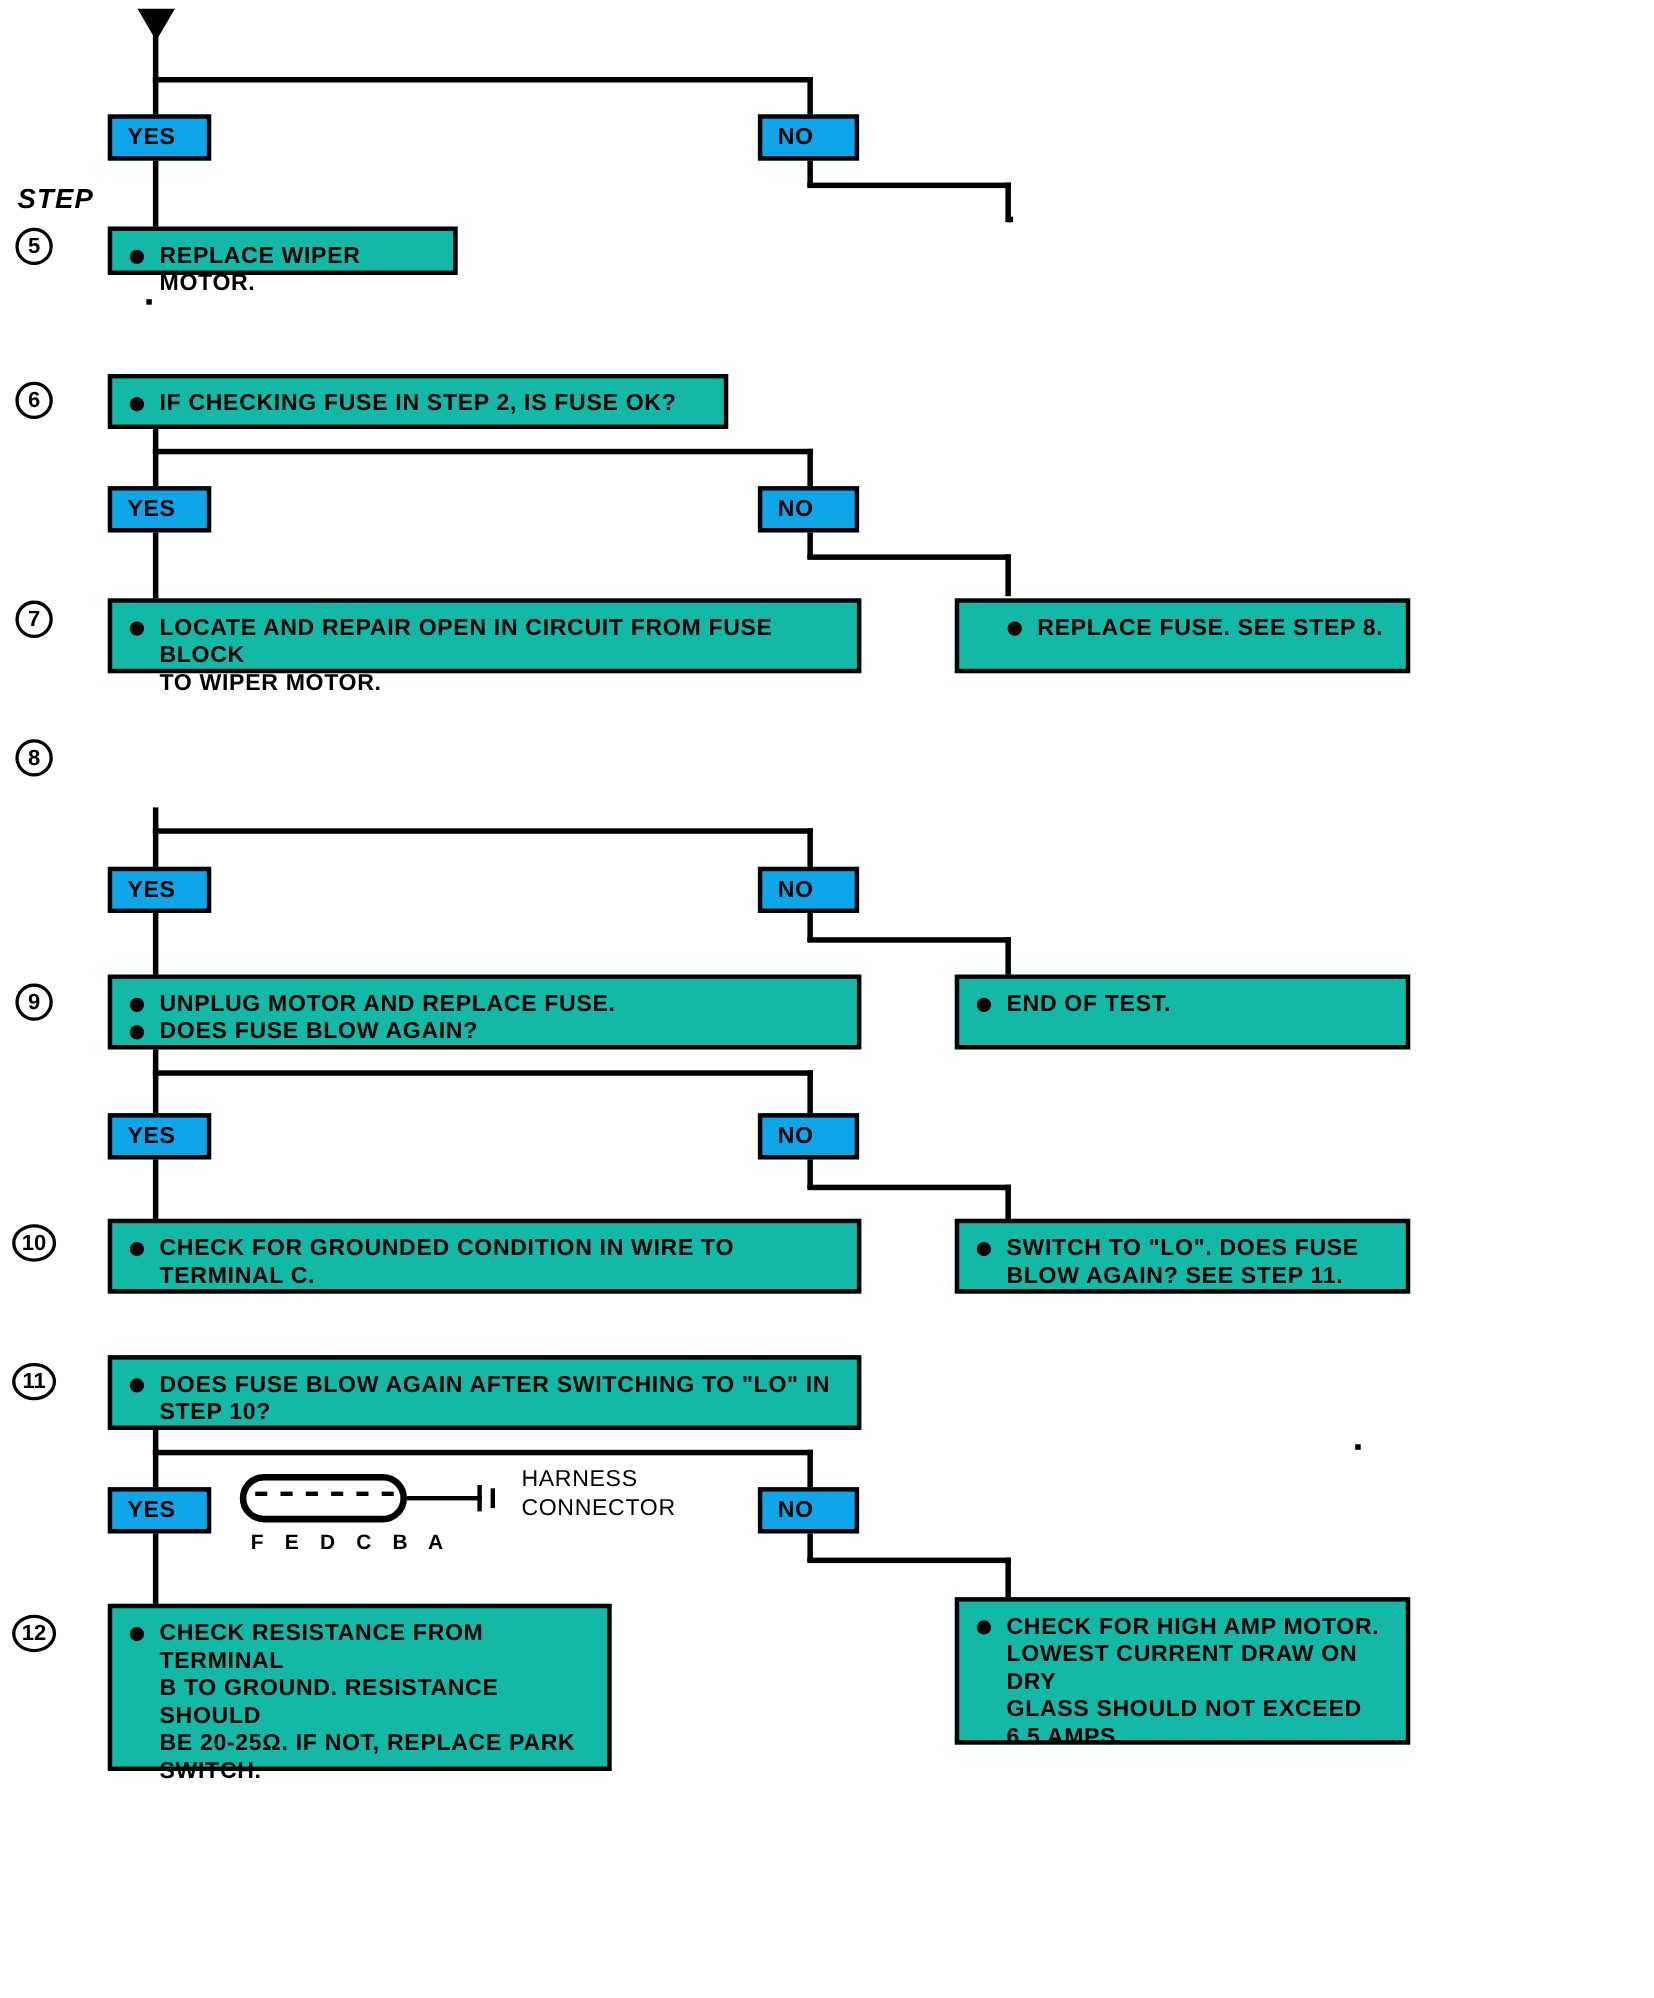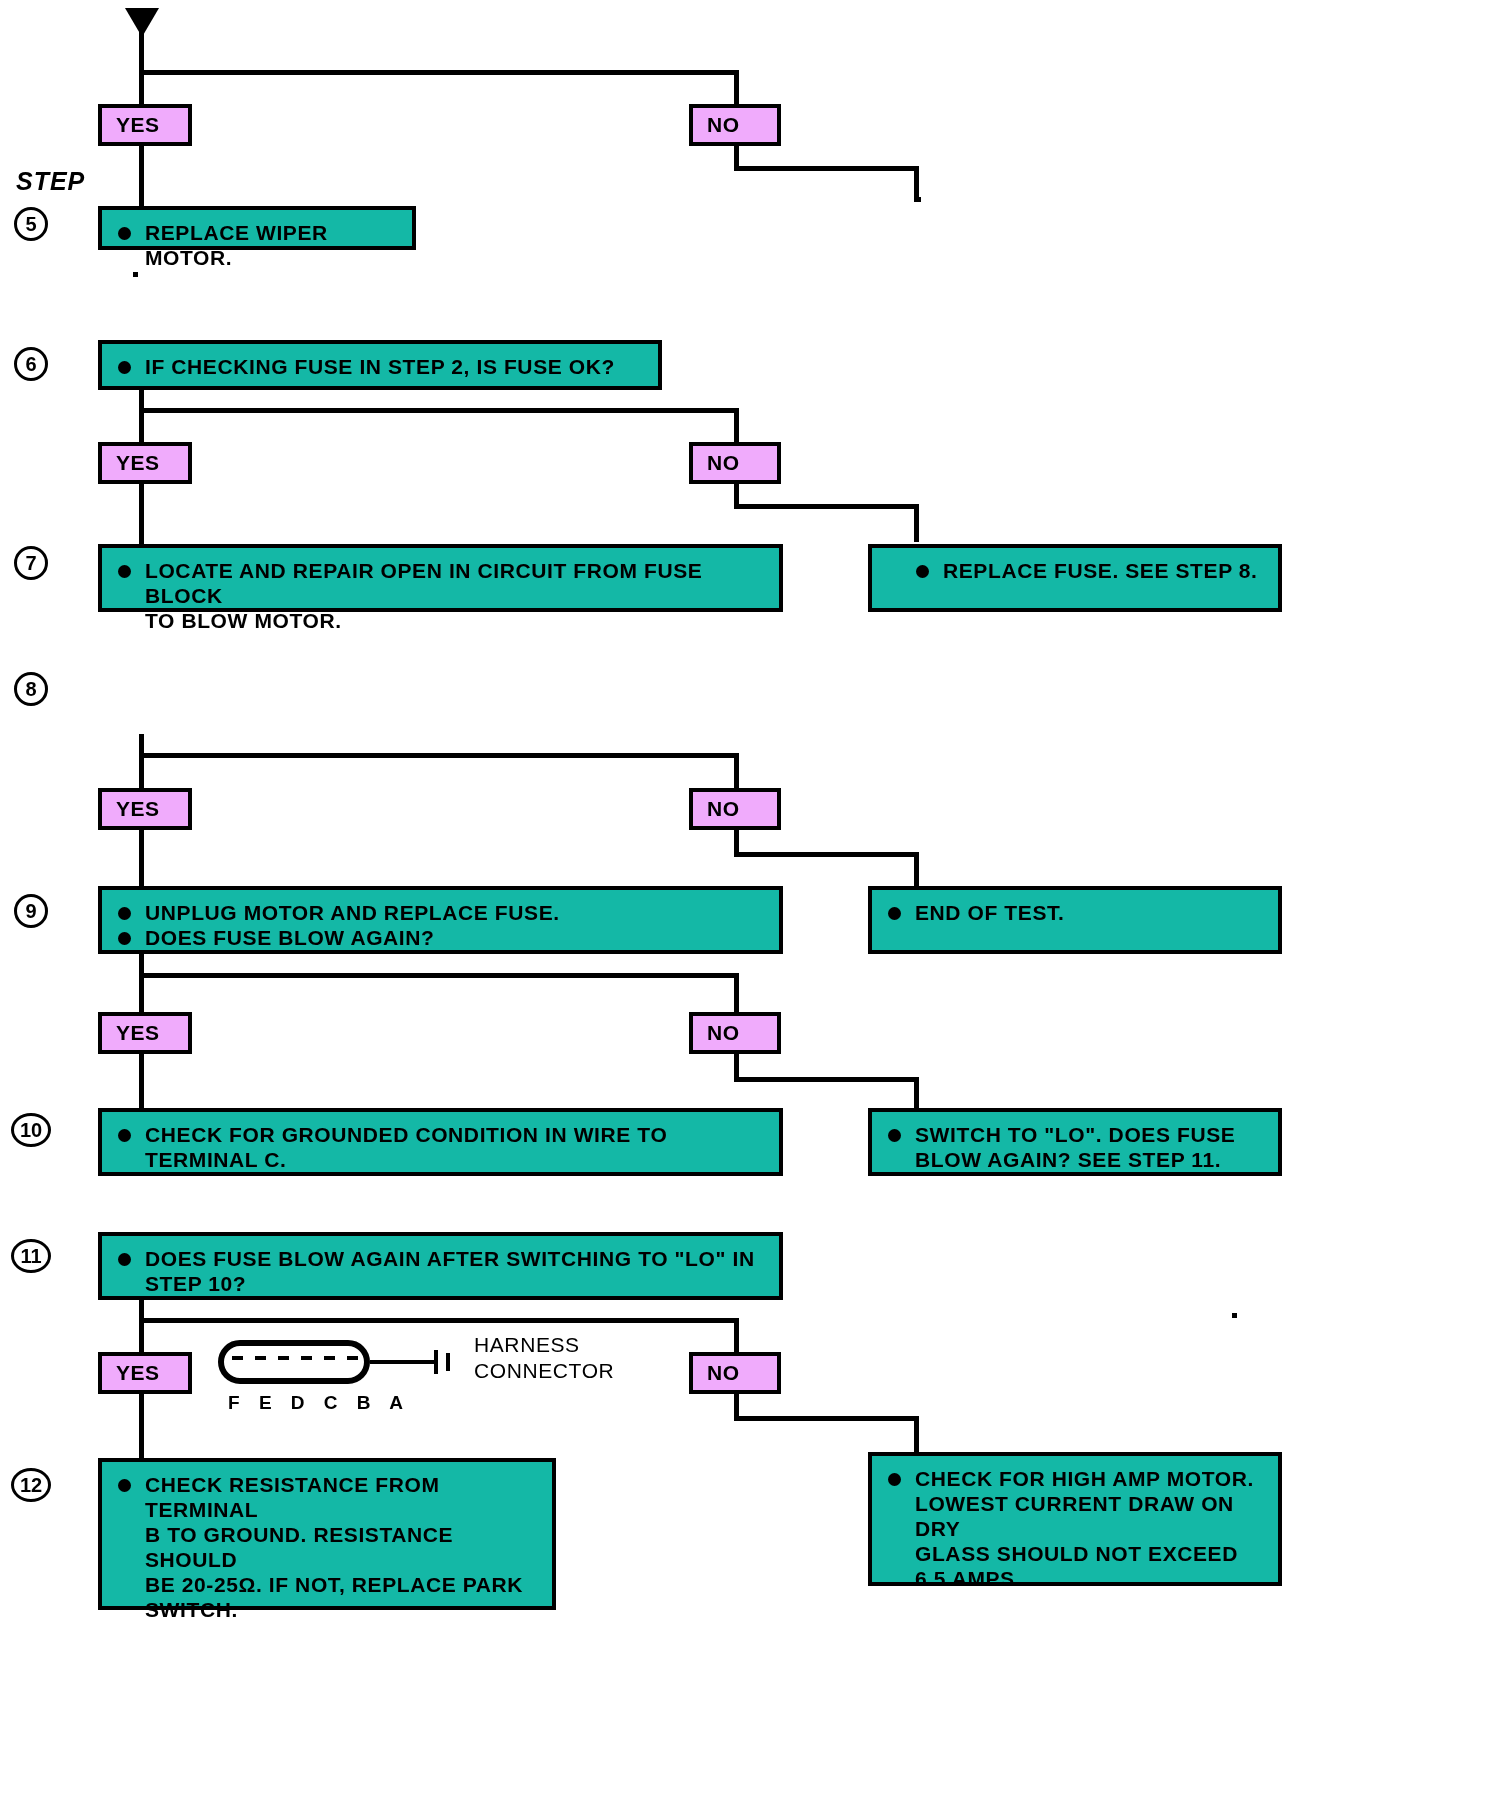--- a/index.html
+++ b/index.html
@@ -21,21 +21,21 @@
     width:0;height:0;
     border-left:17px solid transparent;
     border-right:17px solid transparent;
     border-top:29px solid #000;
   }
 
   
   .ynbox{
     position:absolute;
     border:4px solid #000;
-    background:#f0abfc;
+    background:#0ea5e9;
     display:flex;align-items:center;
     box-sizing:border-box;
     height:42px;
     font-weight:bold;
     font-size:21px;
     letter-spacing:.5px;
     padding-left:14px;
   }
 
   
@@ -164,21 +164,21 @@
 
   <div class="vline" style="left:139px;top:484px;height:62px;"></div>
   <div class="vline" style="left:734px;top:484px;height:24px;"></div>
   <div class="hline" style="left:734px;top:504px;width:185px;"></div>
   <div class="vline" style="left:914px;top:504px;height:38px;"></div>
 
   <div class="ibox" style="left:98px;top:544px;width:685px;height:68px;">
     <div class="brow">
       <div class="bullet"></div>
       <div class="btext">LOCATE AND REPAIR OPEN IN CIRCUIT FROM FUSE BLOCK
-TO BLOW MOTOR.</div>
+TO WIPER MOTOR.</div>
     </div>
   </div>
 
   <div class="ibox" style="left:868px;top:544px;width:414px;height:68px;padding-left:44px;">
     <div class="brow">
       <div class="bullet"></div>
       <div class="btext">REPLACE FUSE. SEE STEP 8.</div>
     </div>
   </div>
 

